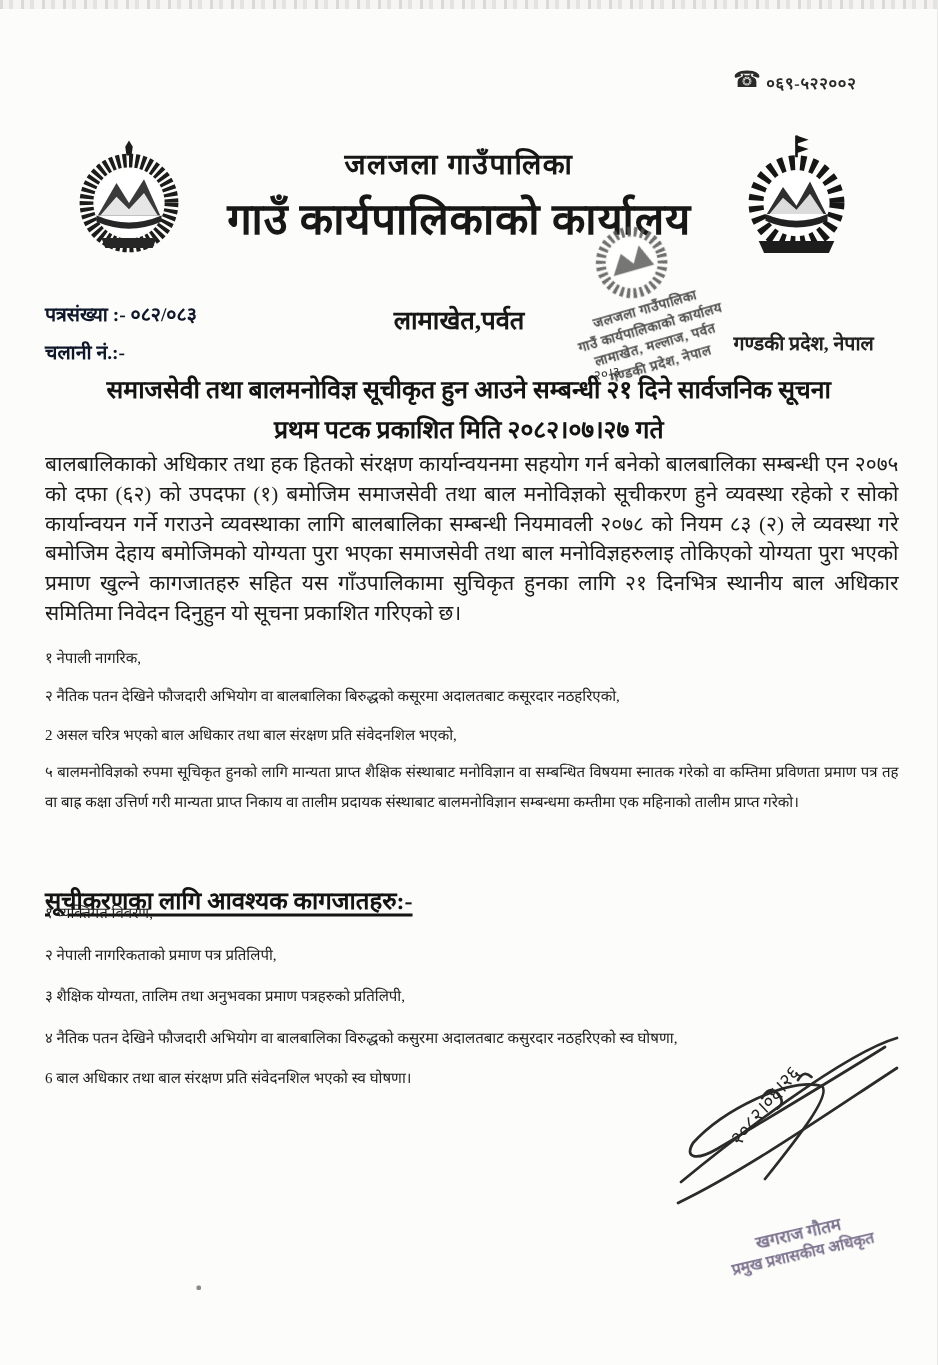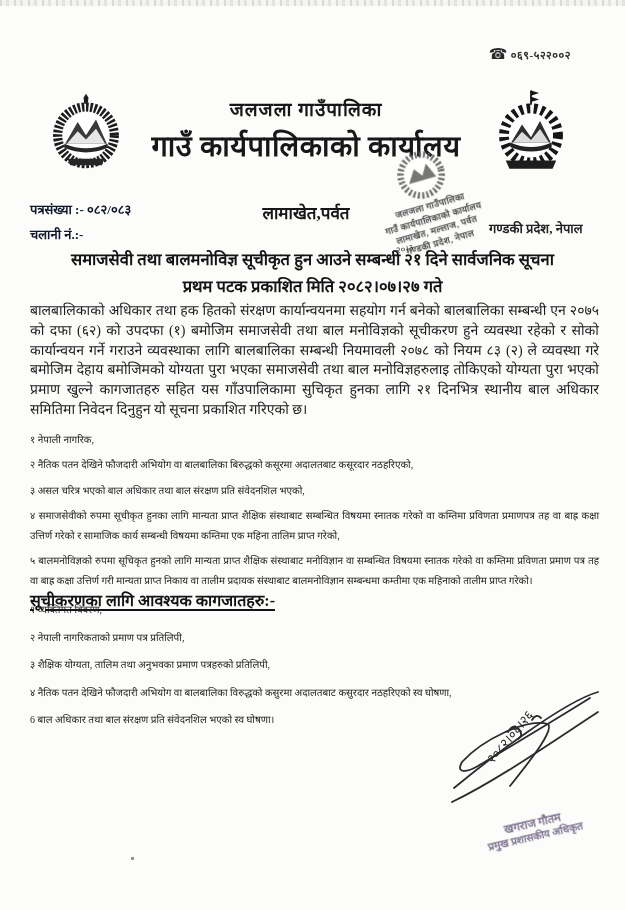--- a/index.html
+++ b/index.html
@@ -152,22 +152,21 @@
       <span>समाजसेवी तथा बालमनोविज्ञ सूचीकृत हुन आउने सम्बन्धी</span><span class="days-wrap"><span class="sup-note">२०।३</span><span>२१</span></span><span>दिने सार्वजनिक सूचना</span>
     </div>
     <div>प्रथम पटक प्रकाशित मिति २०८२।०७।२७ गते</div>
   </div>
 
   <div class="bodytext">बालबालिकाको अधिकार तथा हक हितको संरक्षण कार्यान्वयनमा सहयोग गर्न बनेको बालबालिका सम्बन्धी एन २०७५ को दफा (६२) को उपदफा (१) बमोजिम समाजसेवी तथा बाल मनोविज्ञको सूचीकरण हुने व्यवस्था रहेको र सोको कार्यान्वयन गर्ने गराउने व्यवस्थाका लागि बालबालिका सम्बन्धी नियमावली २०७८ को नियम ८३ (२) ले व्यवस्था गरे बमोजिम देहाय बमोजिमको योग्यता पुरा भएका समाजसेवी तथा बाल मनोविज्ञहरुलाइ तोकिएको योग्यता पुरा भएको प्रमाण खुल्ने कागजातहरु सहित यस गाँउपालिकामा सुचिकृत हुनका लागि २१ दिनभित्र स्थानीय बाल अधिकार समितिमा  निवेदन दिनुहुन यो सूचना प्रकाशित गरिएको छ।</div>
 
   <div class="list list-qual">
       <div class="list-item">१ नेपाली नागरिक,</div>
       <div class="list-item">२ नैतिक पतन देखिने फौजदारी अभियोग वा बालबालिका बिरुद्धको कसूरमा अदालतबाट कसूरदार नठहरिएको,</div>
-      <div class="list-item">३ असल चरित्र भएको बाल अधिकार तथा बाल संरक्षण प्रति संवेदनशिल भएको,</div>
-      <div class="list-item">४ समाजसेवीको रुपमा सूचीकृत हुनका लागि मान्यता प्राप्त शैक्षिक संस्थाबाट सम्बन्धित विषयमा स्नातक गरेको वा कम्तिमा प्रविणता प्रमाणपत्र तह वा बाह्र कक्षा उत्तिर्ण गरेको र सामाजिक कार्य सम्बन्धी विषयमा कम्तिमा एक महिना तालिम प्राप्त गरेको,</div>
+      <div class="list-item">2 असल चरित्र भएको बाल अधिकार तथा बाल संरक्षण प्रति संवेदनशिल भएको,</div>
       <div class="list-item">५ बालमनोविज्ञको रुपमा सूचिकृत हुनको लागि मान्यता प्राप्त शैक्षिक संस्थाबाट मनोविज्ञान वा सम्बन्धित विषयमा स्नातक गरेको वा कम्तिमा प्रविणता प्रमाण पत्र तह वा बाह्र कक्षा उत्तिर्ण गरी मान्यता प्राप्त निकाय वा तालीम प्रदायक संस्थाबाट बालमनोविज्ञान सम्बन्धमा कम्तीमा एक महिनाको तालीम प्राप्त गरेको।</div>
     </div>
 
   <div class="sec-heading h-docs">सूचीकरणका लागि आवश्यक कागजातहरु:-</div>
   <div class="list list-docs">
       <div class="list-item">१ व्यक्तिगत विवरण,</div>
       <div class="list-item">२ नेपाली नागरिकताको प्रमाण पत्र प्रतिलिपी,</div>
       <div class="list-item">३ शैक्षिक योग्यता, तालिम तथा अनुभवका प्रमाण पत्रहरुको प्रतिलिपी,</div>
       <div class="list-item">४ नैतिक पतन देखिने फौजदारी अभियोग वा बालबालिका विरुद्धको कसुरमा अदालतबाट कसुरदार नठहरिएको स्व घोषणा,</div>
       <div class="list-item">6 बाल अधिकार तथा बाल संरक्षण प्रति संवेदनशिल भएको स्व घोषणा।</div>

